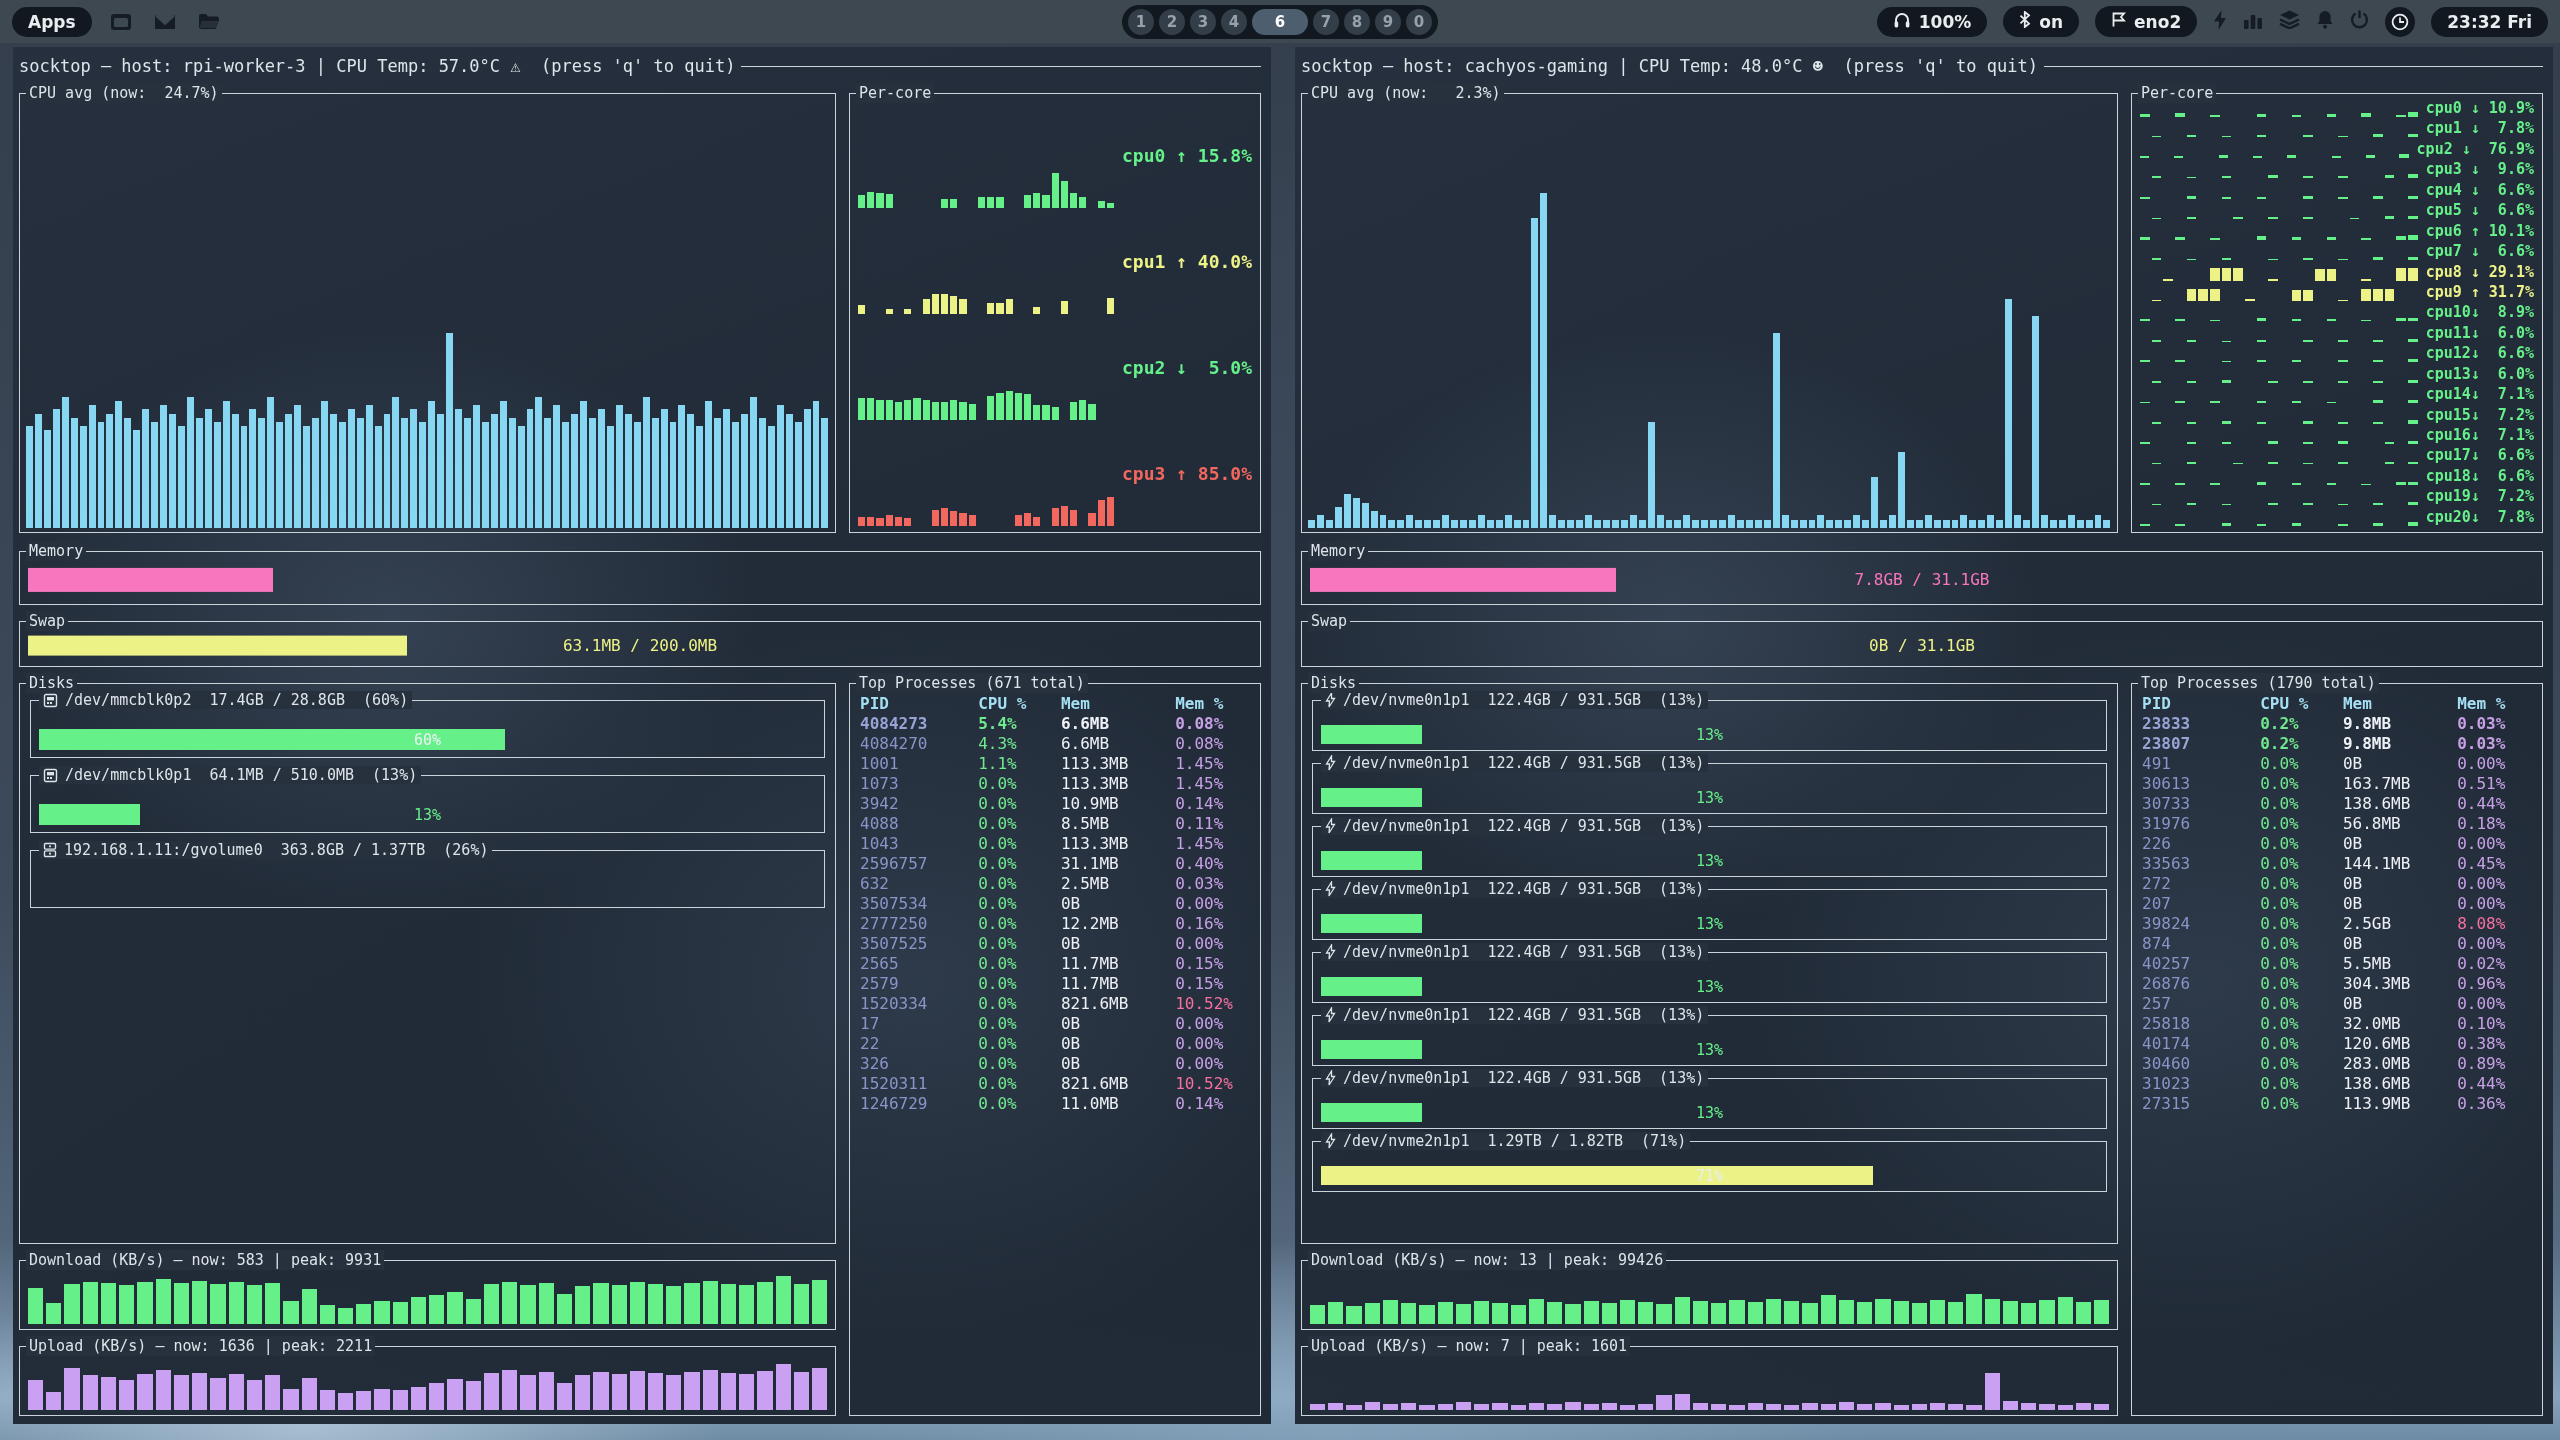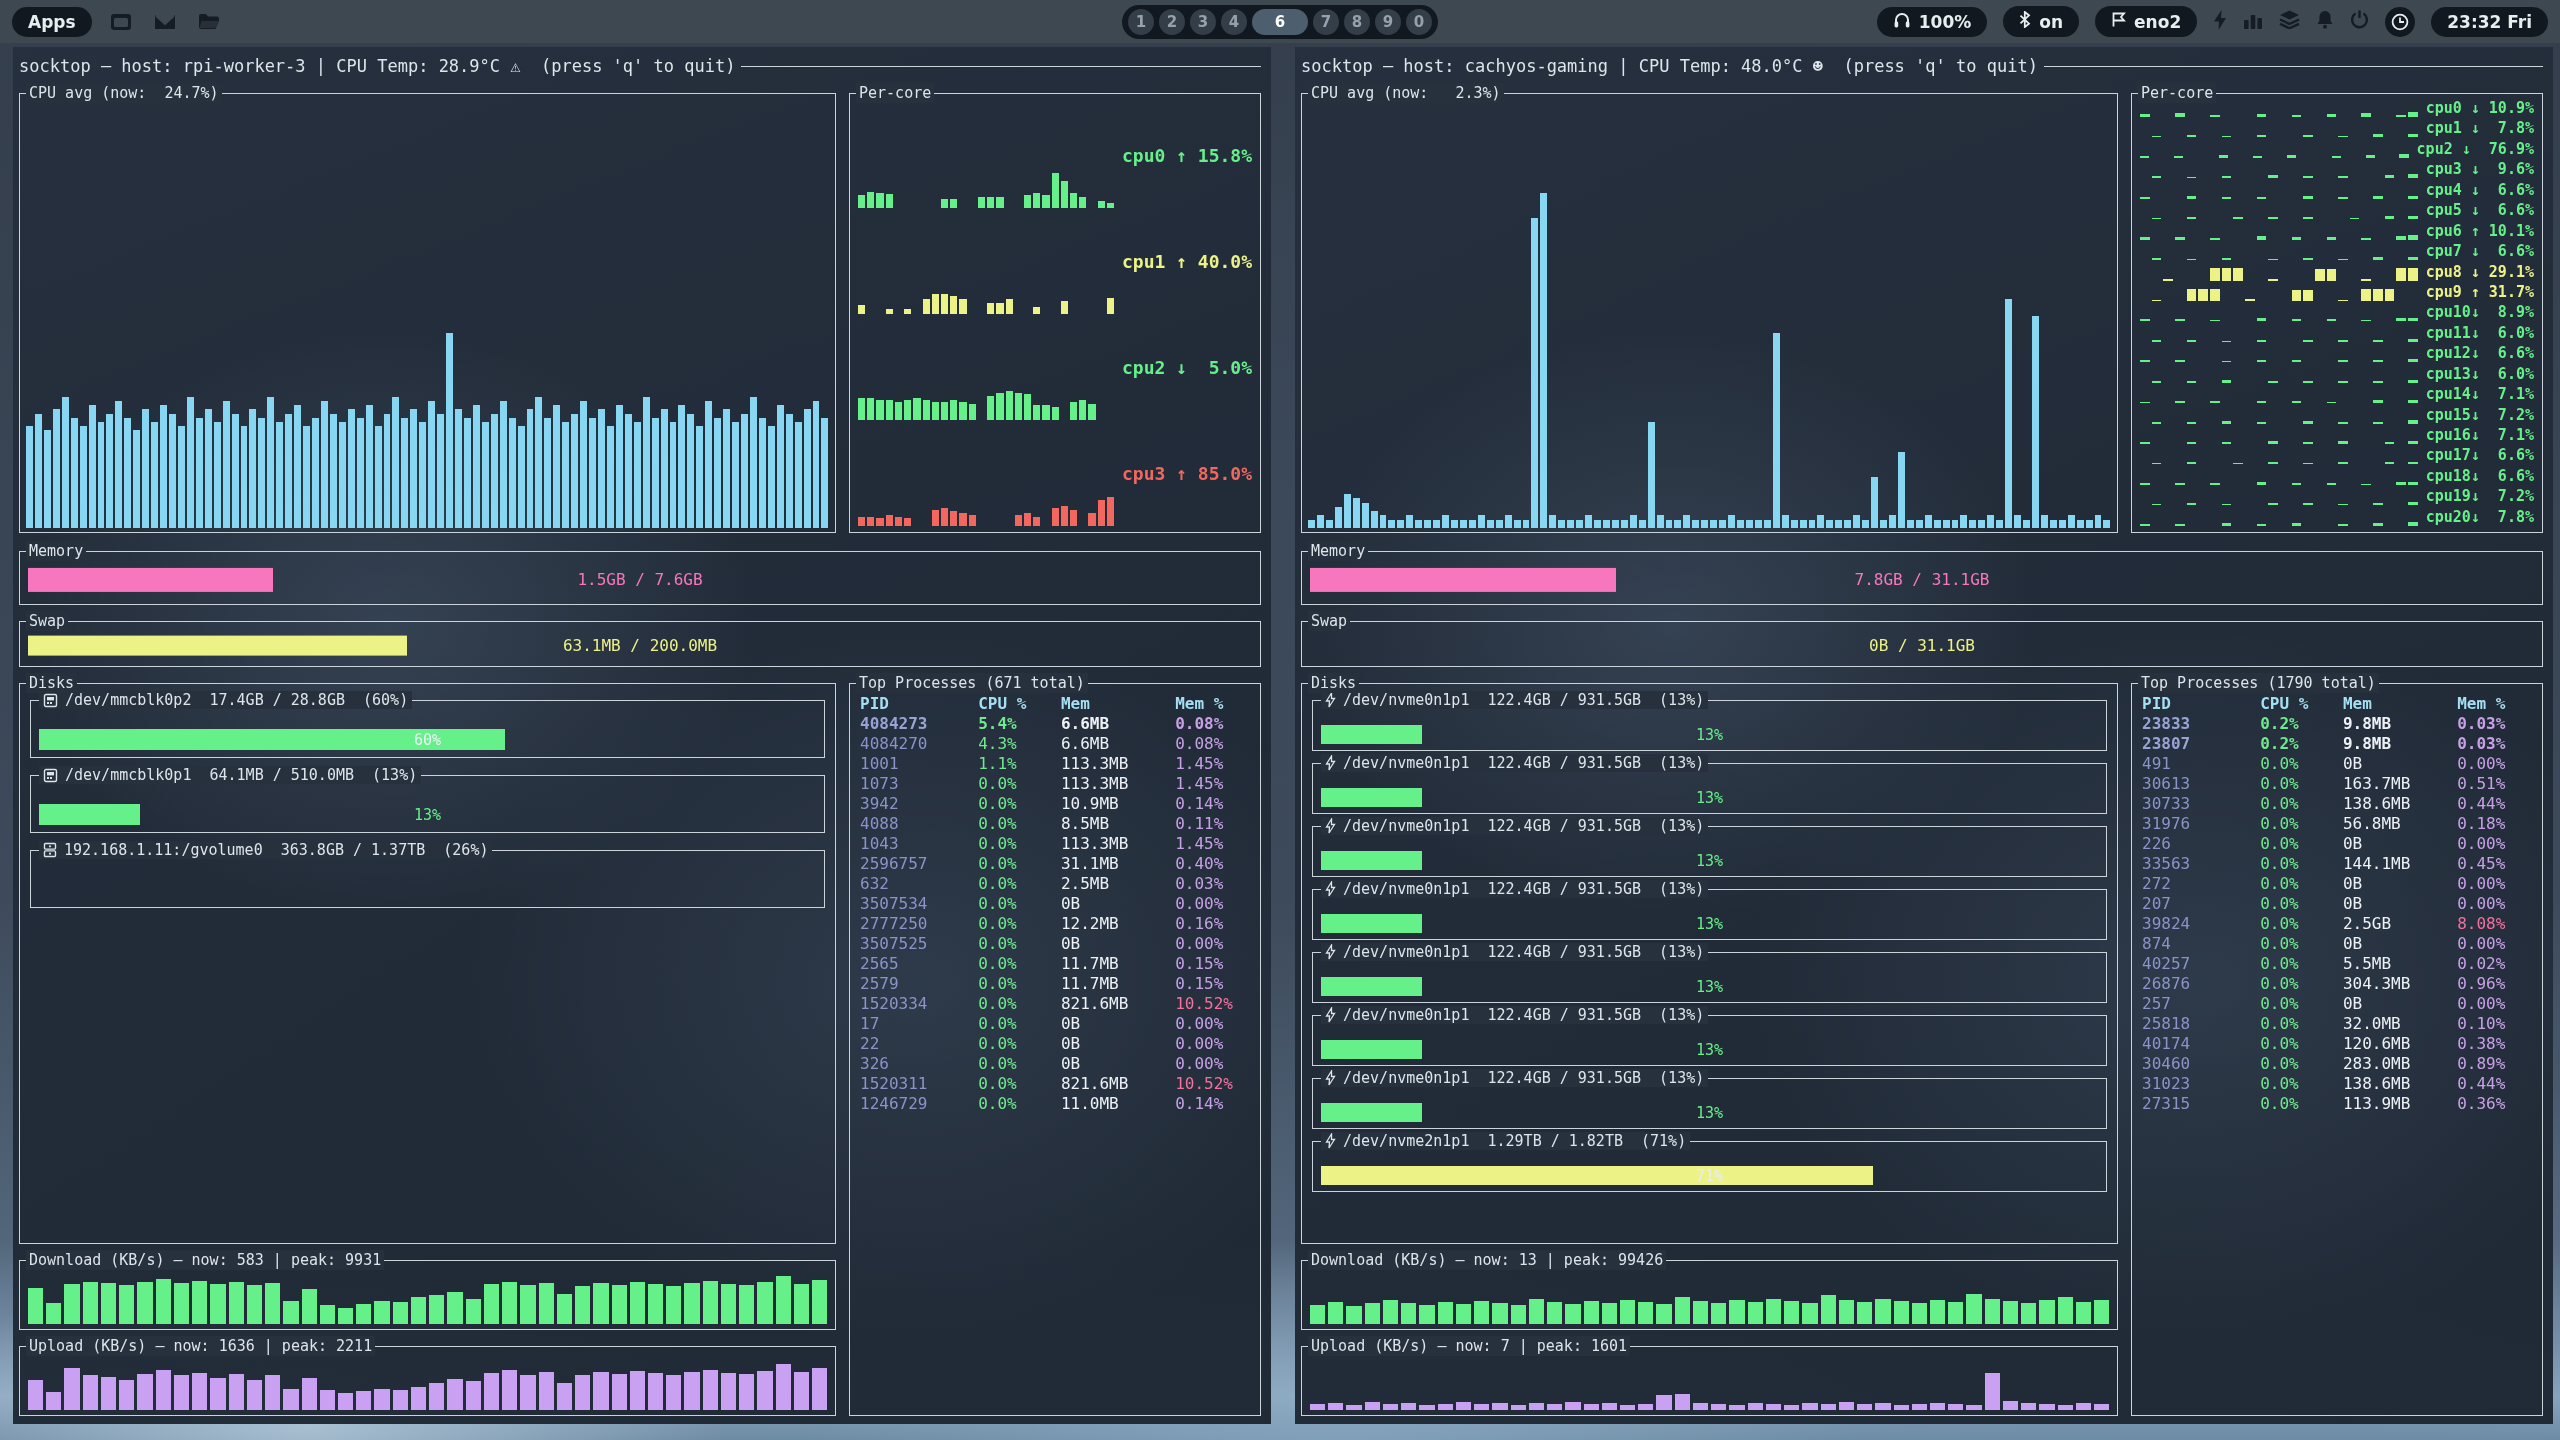--- a/index.html
+++ b/index.html
@@ -177,21 +177,21 @@
         </svg>
       </span>
     <div class="pill">23:32 Fri</div>
   </div>
 </div>
 
 <div class="desktop">
 
   <div class="terminal">
     <div class="term-header">
-      <span class="term-title">socktop — host: rpi-worker-3 | CPU Temp: 28.9°C ⚠  (press 'q' to quit)</span>
+      <span class="term-title">socktop — host: rpi-worker-3 | CPU Temp: 57.0°C ⚠  (press 'q' to quit)</span>
         <span class="rule"></span>
     </div>
     <div class="row1">
       <div class="box cpu-box">
         <span class="box-title">CPU avg (now:  24.7%)</span>
         <div class="chart">
             <div class="vbar" style="height: 24%; background: rgb(135, 215, 242);"></div>
             <div class="vbar" style="height: 27%; background: rgb(135, 215, 242);"></div>
             <div class="vbar" style="height: 23%; background: rgb(135, 215, 242);"></div>
             <div class="vbar" style="height: 28%; background: rgb(135, 215, 242);"></div>
@@ -418,21 +418,20 @@
               </div>
               <span class="core-label" style="color: rgb(242, 104, 94);">cpu3 ↑ 85.0%</span>
             </div>
           </div>
       </div>
     </div>
     <div class="box mem-box">
       <span class="box-title">Memory</span>
       <div class="hbar">
         <div class="hbar-fill" style="width: 20%; background: rgb(248, 118, 189);"></div>
-        <span class="hbar-text" style="color: rgb(248, 118, 189);">1.5GB / 7.6GB</span>
       </div>
     </div>
     <div class="box swap-box">
       <span class="box-title">Swap</span>
       <div class="hbar">
         <div class="hbar-fill" style="width: 31%; background: rgb(237, 242, 135);"></div>
         <span class="hbar-text" style="color: rgb(237, 242, 135);">63.1MB / 200.0MB</span>
       </div>
     </div>
     <div class="row2">

